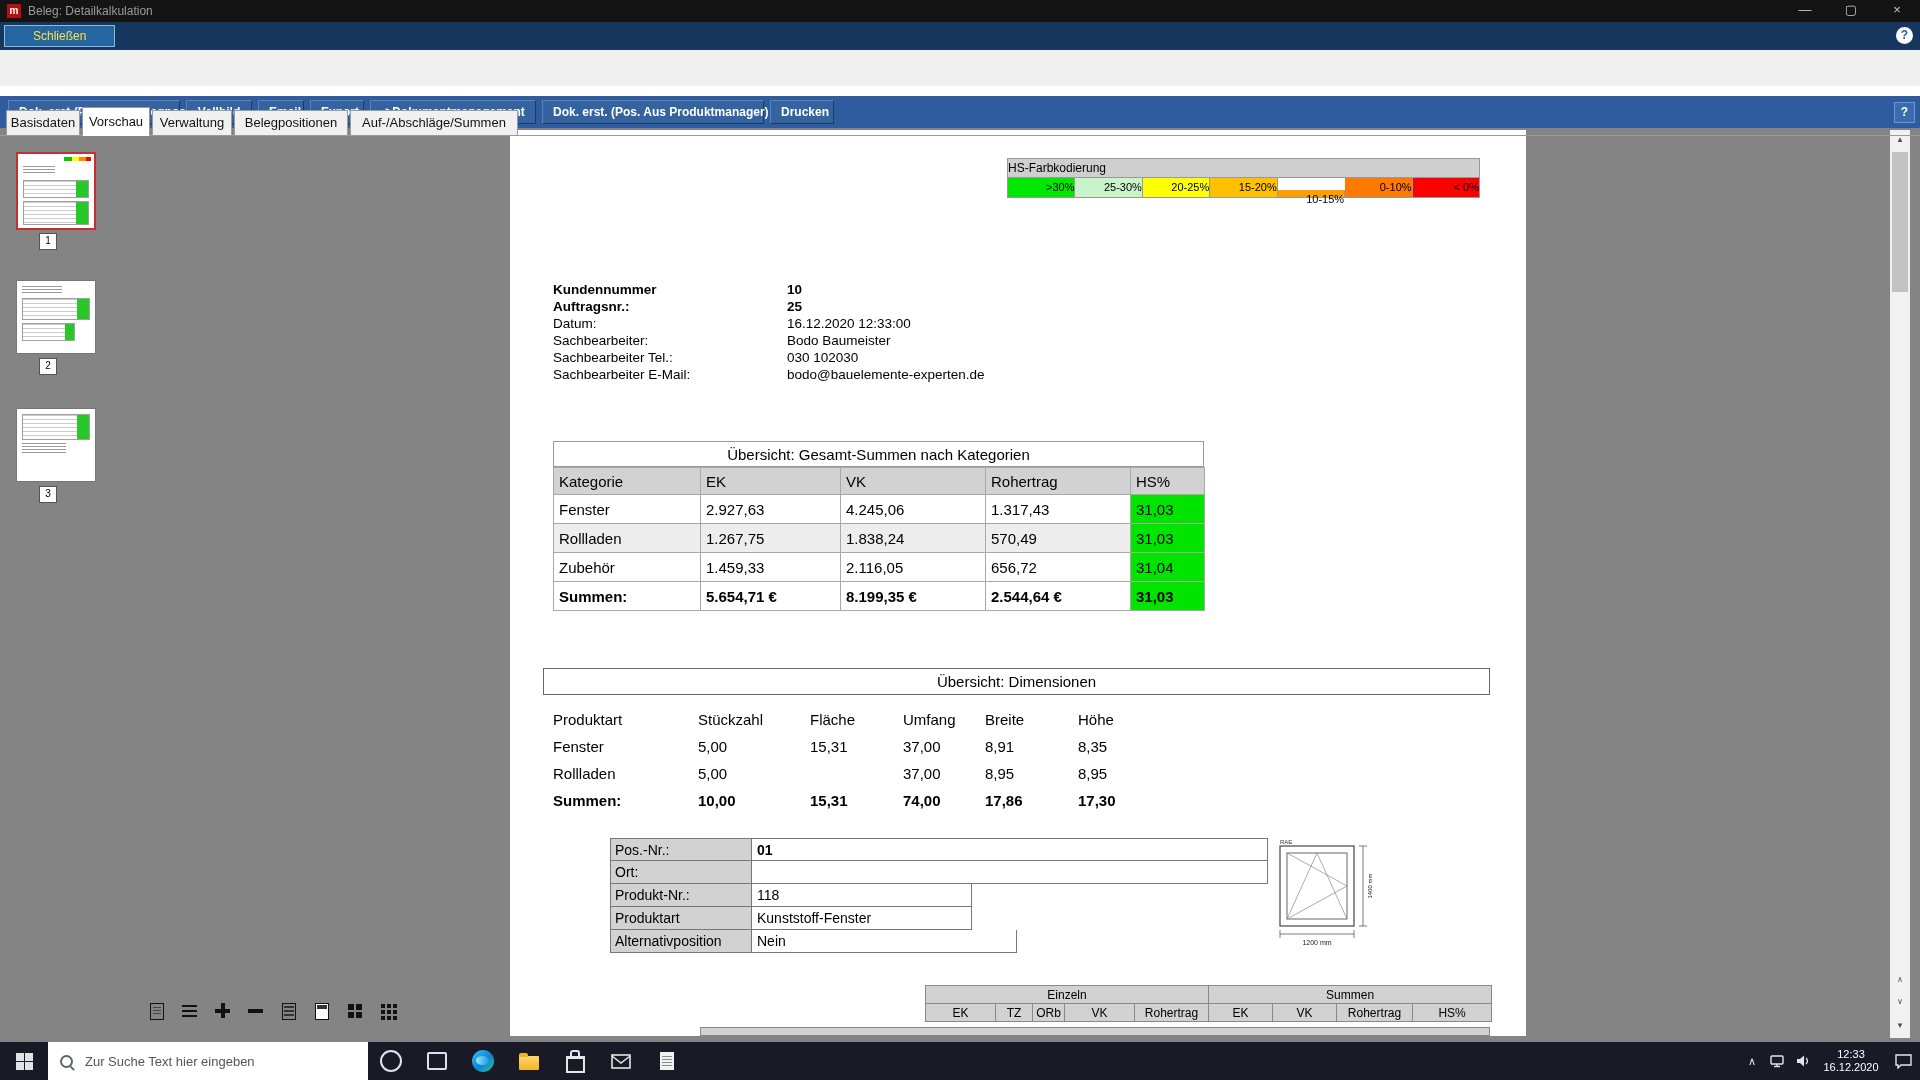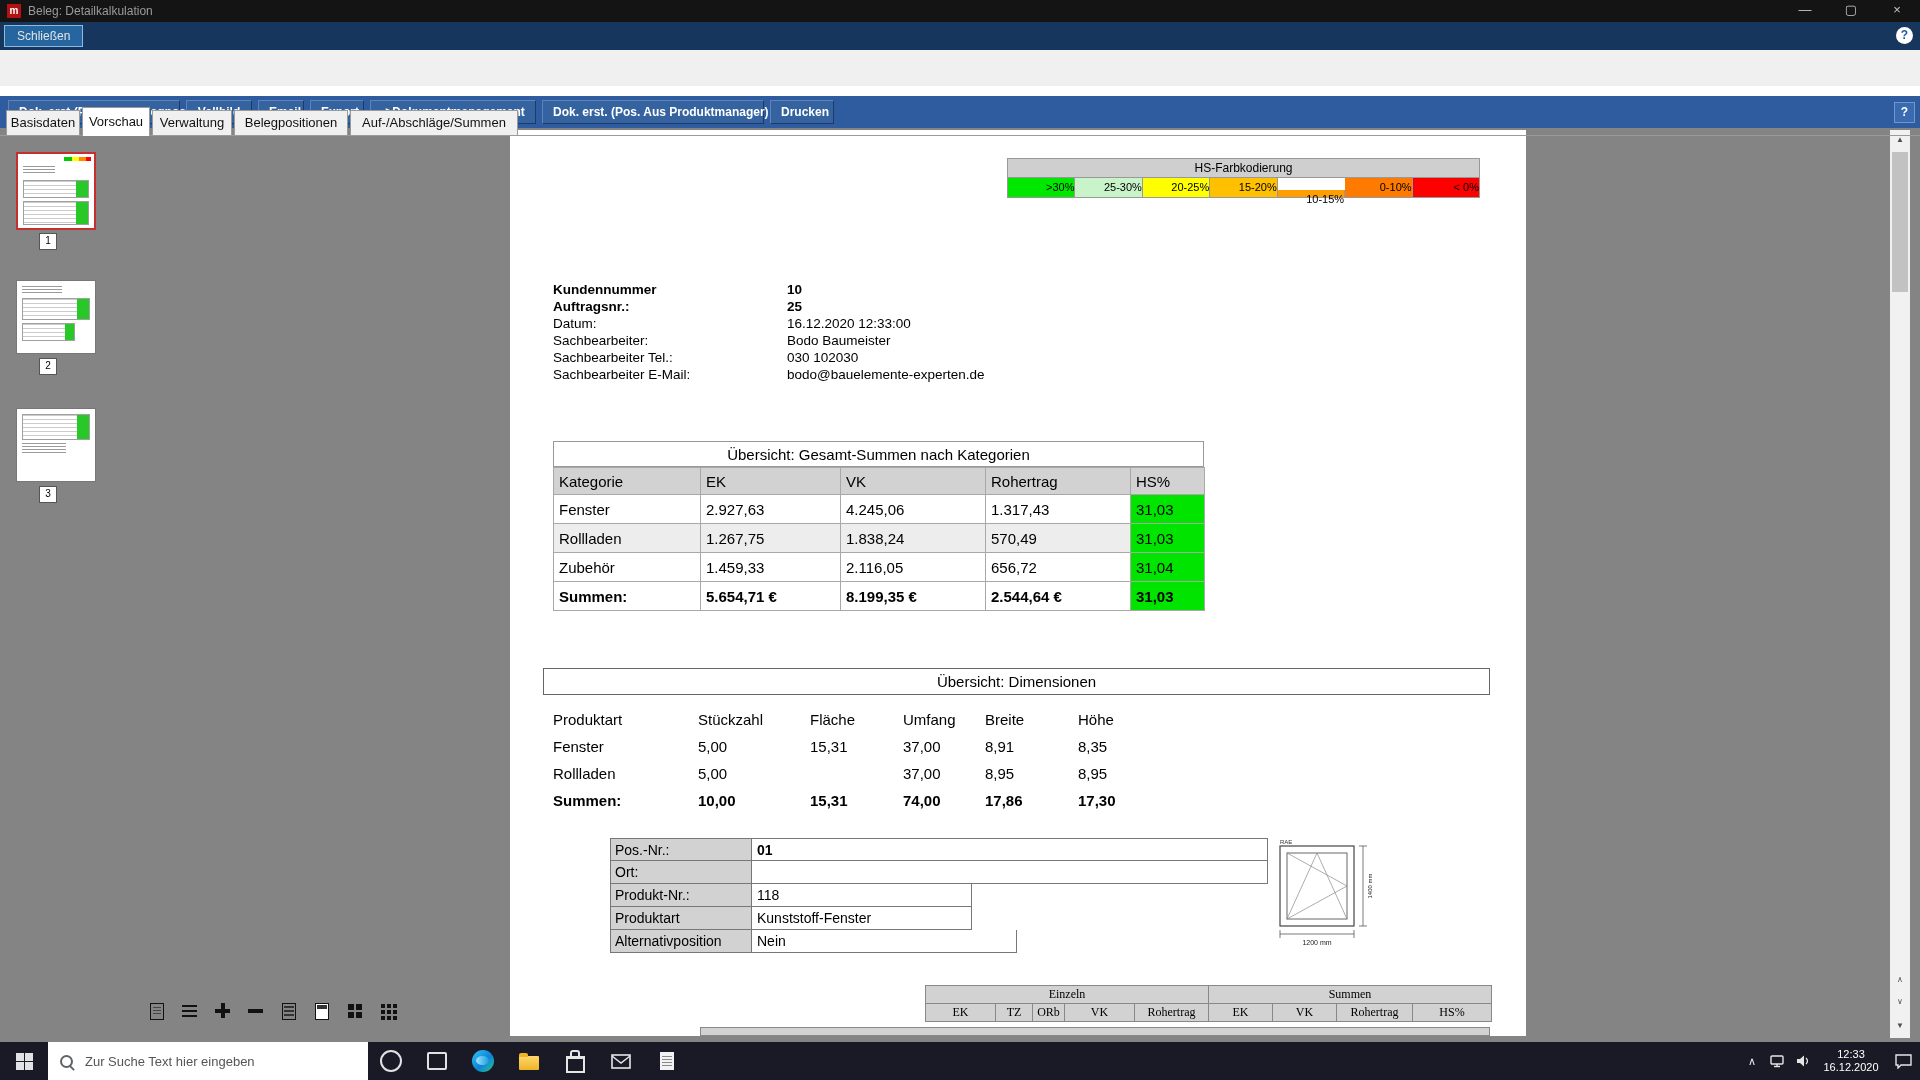--- a/index.html
+++ b/index.html
@@ -10,22 +10,22 @@
   
   .titlebar{position:absolute;left:0;top:0;width:1920px;height:22px;background:#141414;}
   .appicon{position:absolute;left:7px;top:4px;width:14px;height:14px;background:#b21212;color:#fff;
            font-size:10px;font-weight:bold;text-align:center;line-height:14px;}
   .wtitle{position:absolute;left:28px;top:0;line-height:22px;font-size:12px;color:#9b9b9b;}
   .wctrls{position:absolute;right:0;top:0;height:22px;display:flex;}
   .wbtn{width:46px;height:22px;text-align:center;line-height:20px;color:#c8c8c8;font-size:13px;}
 
   
   .menubar{position:absolute;left:0;top:22px;width:1920px;height:28px;background:#17365d;}
-  .schliessen{position:absolute;left:4px;top:3px;height:22px;padding:0 12px;background:#2565a0;
-              border:1px solid #8fb9dd;color:#e5e5e5;font-size:12px;font-family:inherit;}
+  .schliessen{position:absolute;left:4px;top:3px;height:22px;padding:0 28px;background:#2565a0;
+              border:1px solid #8fb9dd;color:#fde047;font-size:12px;font-family:inherit;}
   .helpcircle{position:absolute;right:7px;top:5px;width:17px;height:17px;border-radius:50%;background:#fff;
               color:#1a5dab;font-weight:bold;font-size:12px;text-align:center;line-height:17px;}
 
   
   .tabstrip{position:absolute;left:0;top:50px;width:1920px;height:36px;background:#f0f0f0;}
   .tabline{position:absolute;left:0;top:85px;width:1920px;height:1px;background:#9a9a9a;z-index:1;}
   .tab{position:absolute;top:60px;height:25px;background:#f0f0f0;border:1px solid #9a9a9a;border-bottom:none;
        text-align:center;line-height:24px;font-size:13px;color:#111;z-index:1;box-sizing:border-box;}
   .tab.active{top:57px;height:29px;background:#fff;z-index:3;line-height:28px;}
   .whitestrip{position:absolute;left:0;top:86px;width:1920px;height:10px;background:#fff;}
@@ -50,21 +50,21 @@
            background:linear-gradient(90deg,#0c0 0 30%,#ff0 30% 55%,#f80 55% 80%,#f00 80%);}
   .mtext{position:absolute;background:repeating-linear-gradient(to bottom,#9a9a9a 0 1px,transparent 1px 3px);}
   .mtable{position:absolute;border:1px solid #a0a0a0;
           background:linear-gradient(90deg,transparent 0 82%,#28c828 82%),
                      repeating-linear-gradient(to bottom,#ccc 0 1px,transparent 1px 4px);}
 
   
   .page{position:absolute;left:510px;top:2px;width:1016px;height:906px;background:#fff;color:#000;overflow:hidden;}
 
   
-  .lgtitle{height:20px;background:#cfcfcf;border:1px solid #999;font-size:12px;text-align:center;line-height:19px;box-sizing:border-box;}
+  .lgtitle{height:20px;background:#cfcfcf;border:1px solid #999;font-size:12px;text-align:left;line-height:19px;box-sizing:border-box;}
   .lgrow{display:flex;height:20px;border-left:1px solid #999;box-sizing:border-box;text-align:right;}
   .lgcell{flex:1;font-size:11px;padding:3px 0 0 3px;border-right:1px solid #999;border-bottom:1px solid #999;box-sizing:border-box;}
   .lg0{background:#00e800;}.lg1{background:#c9f3c9;}.lg2{background:#ffff00;}
   .lg3{background:#ffc000;}.lg4{background:#ff9e00;margin-top:12px;}.lg5{background:#ff7a00;}.lg6{background:#ff0000;color:#000;}
 
   
   .irow{font-size:13.5px;line-height:17px;white-space:nowrap;}
   .irow .lab{display:inline-block;width:234px;}
   .irow.b{font-weight:bold;}
 
@@ -90,21 +90,21 @@
   .plabel{width:142px;background:#d2d2d2;border:1px solid #777;border-top:none;height:23px;box-sizing:border-box;
           font-size:14px;padding:3px 0 0 4px;}
   .pval{background:#fff;border:1px solid #777;border-top:none;border-left:none;height:23px;box-sizing:border-box;
         font-size:14px;padding:3px 0 0 5px;}
   .prow:first-child .plabel,.prow:first-child .pval{border-top:1px solid #777;}
   .pval.vb{font-weight:bold;}
 
   
   table.etab{border-collapse:collapse;table-layout:fixed;width:566px;}
   table.etab th{border:1px solid #888;background:#d2d2d2;font-size:12px;font-weight:normal;height:17px;
-       text-align:center;padding:0;overflow:hidden;white-space:nowrap;font-family:Liberation Serif, serif;}
+       text-align:center;padding:0;overflow:hidden;white-space:nowrap;}
   .band{position:absolute;background:#d2d2d2;border:1px solid #888;box-sizing:border-box;}
 
   
   .pctrls{position:absolute;left:148px;top:872px;display:flex;gap:15px;align-items:center;height:22px;}
   .pc{position:relative;width:18px;height:18px;}
   .ic-doc{position:absolute;left:2px;top:1px;width:12px;height:15px;border:1px solid #111;}
   .ic-doc::after{content:"";position:absolute;left:2px;right:2px;top:3px;height:9px;
        background:repeating-linear-gradient(to bottom,#444 0 1px,transparent 1px 3px);}
   .ic-lines{position:absolute;left:1px;top:3px;width:15px;height:12px;
        background:repeating-linear-gradient(to bottom,#111 0 2px,transparent 2px 5px);}

